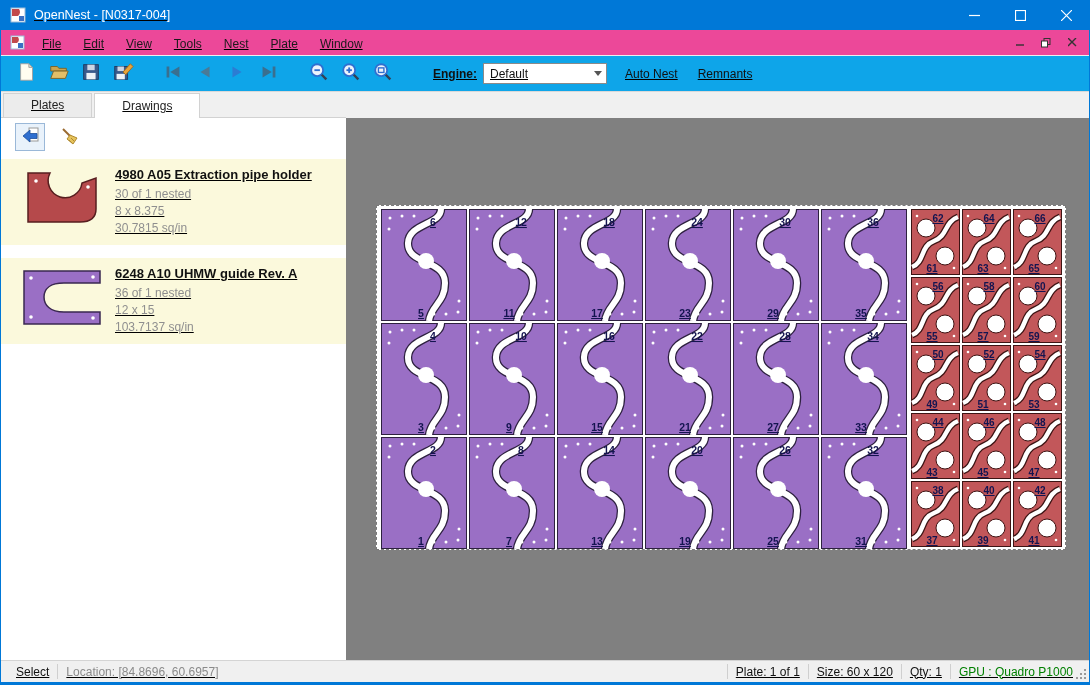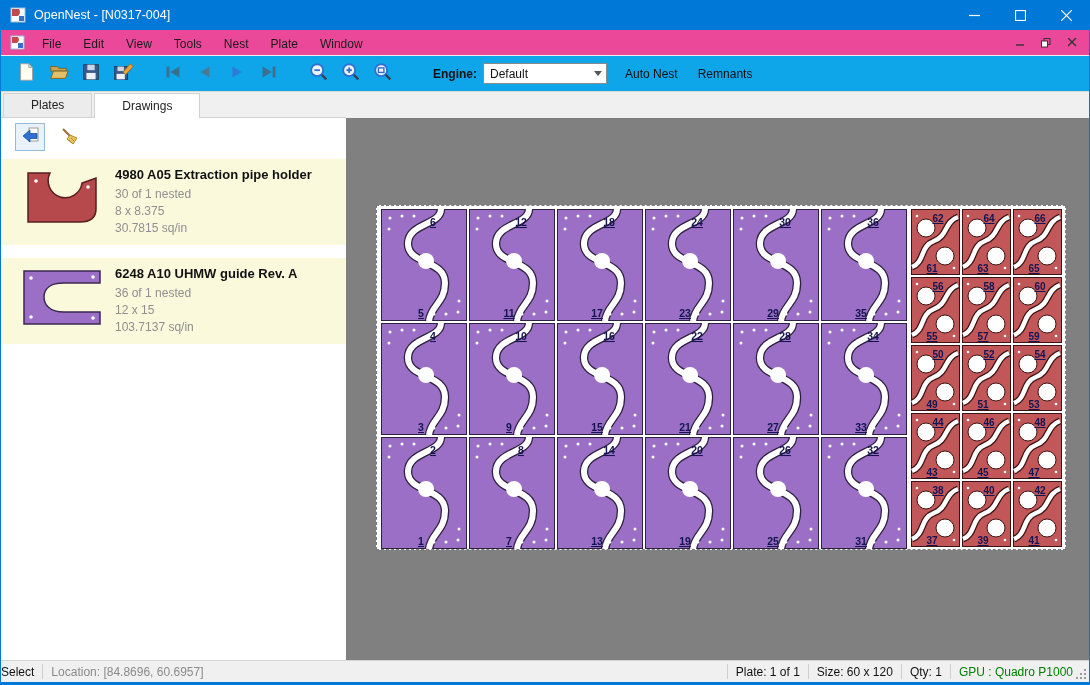--- a/index.html
+++ b/index.html
@@ -1,18 +1,18 @@
 <!DOCTYPE html>
 <html><head>
 <meta charset="utf-8">
 <style>
   * { margin:0; padding:0; box-sizing:border-box; }
   html,body { width:1090px; height:685px; background:#fff; font-family:"Liberation Sans", sans-serif; overflow:hidden; }
   .window { width:1090px; height:685px; display:flex; flex-direction:column;
-            border-left:1px solid #0078d7; border-right:1px solid #0078d7; border-bottom:3px solid #0078d7; background:#fff; }
+            border-left:1px solid #0078d7; border-right:1px solid #0078d7; border-bottom:3px solid #0078d7; background:#fff;text-decoration:underline; }
 
   
   .titlebar { height:30px; background:#0078d7; color:#fff; display:flex; align-items:center; flex:0 0 auto; }
   .titlebar .appicon { margin:0 8px 0 9px; display:flex; }
   .title-text { font-size:12.5px; }
   .caption-buttons { margin-left:auto; display:flex; height:100%; }
   .cap-btn { width:46px; height:100%; display:flex; align-items:center; justify-content:center; }
 
   
   .menubar { height:26px; background:#ec4899; display:flex; align-items:center; border-bottom:1px solid #ededed; flex:0 0 auto; }
@@ -48,21 +48,21 @@
   .part-sub { font-size:12px; color:#8f8f8f; line-height:17px; }
 
   .rightpane { flex:1; display:flex; flex-direction:column; min-width:0; }
   .canvas-strip { height:26px; background:#f0f0f0; flex:0 0 auto; }
   .canvas { flex:1; position:relative; background:#808080; overflow:hidden; }
   .plate { position:absolute; left:30px; top:87px; width:690px; height:345px; background:#ffffff; border:1px dashed #7a7a7a; }
   .cell { position:absolute; }
   .cell svg { display:block; }
 
   
-  .statusbar { height:22px; background:#f0f0f0; border-top:1px solid #d4d4d4; display:flex; align-items:center; font-size:12px; color:#111; flex:0 0 auto; padding-left:0; }
+  .statusbar { height:22px; background:#f0f0f0; border-top:1px solid #d4d4d4; display:flex; align-items:center; font-size:12px; color:#111; flex:0 0 auto; padding-left:15px; }
   .sb-sep { width:1px; height:15px; background:#cfcfcf; margin:0 8px; }
   .sb-muted { color:#8a8a8a; }
   .sb-spacer { flex:1; }
   .sb-gpu { color:#008000; }
   .sb-grip { width:16px; height:100%; display:flex; align-items:flex-end; justify-content:flex-end; padding:0 2px 2px 0; }
 </style>
 </head>
 <body>
 
 <div class="window">

